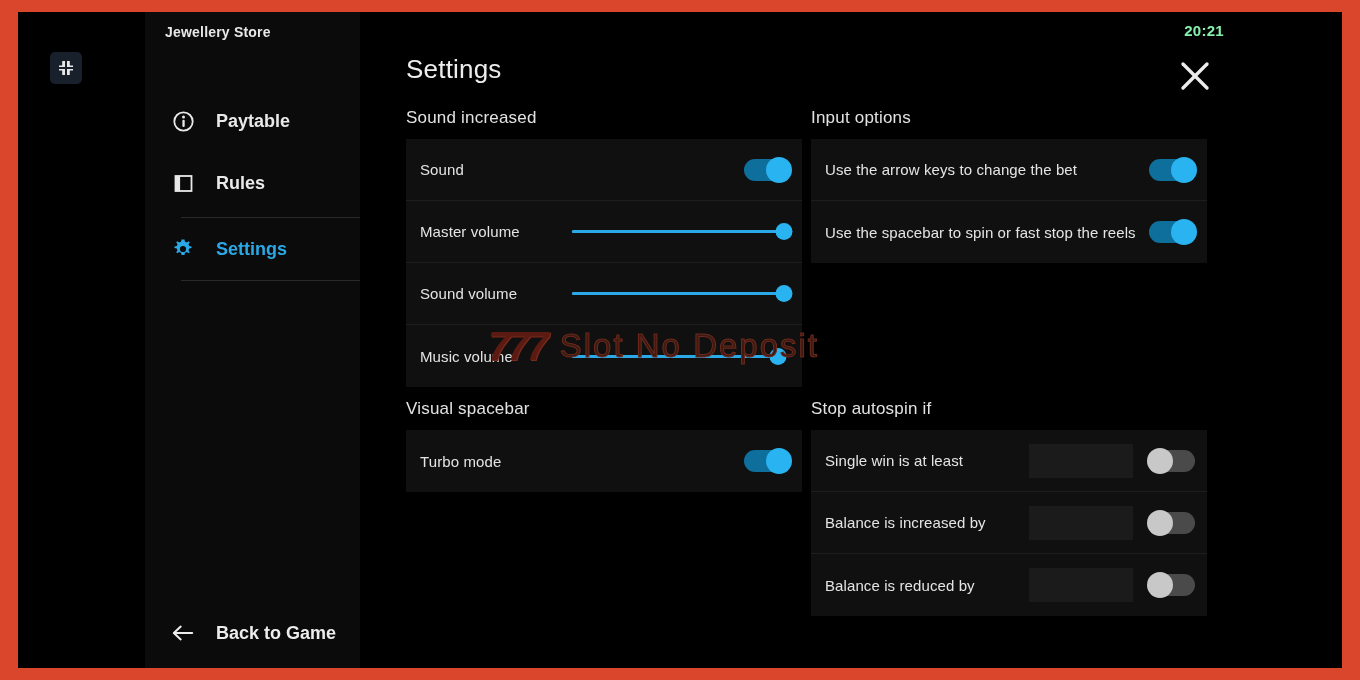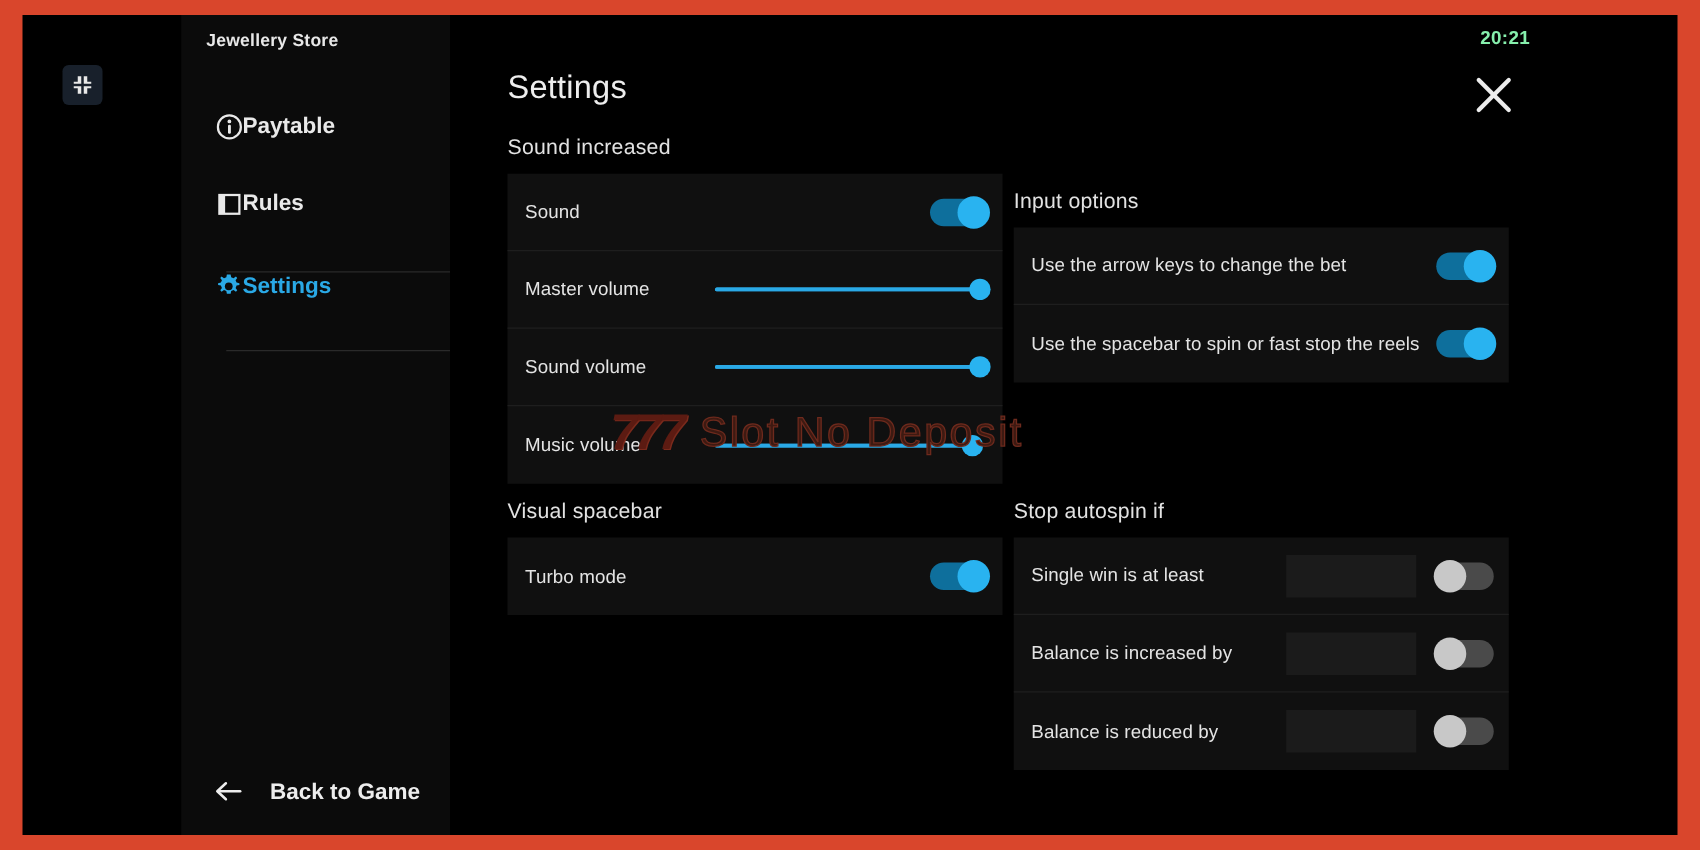--- a/index.html
+++ b/index.html
@@ -75,23 +75,24 @@
     font-weight: bold;
     color: #e8e8e8;
     letter-spacing: 0.2px;
   }
   .side-group {
     position: absolute;
     left: 0; right: 0;
   }
   .side-item {
     display: flex;
-    align-items: flex-start;
+    align-items: center;
     height: 62px;
     padding-left: 27px;
+    gap: 22px;
     color: #e9e9e9;
     font-size: 18px;
     font-weight: bold;
   }
   .side-item.active { color: #2aa9e6; }
   .side-divider {
     height: 1px;
     background: #2a2a2a;
     margin: 0 0 0 18px;
   }
@@ -119,21 +120,21 @@
   #page-title {
     position: absolute;
     left: 46px; top: 42px;
     font-size: 26px;
     color: #ededed;
     letter-spacing: 0.2px;
   }
 
   .col { position: absolute; width: 396px; }
   #col-left  { left: 46px; }
-  #col-right { left: 451px; margin-top: 43px; }
+  #col-right { left: 451px; }
 
   .sec-head {
     font-size: 17px;
     color: #e2e2e2;
     margin-bottom: 11px;
     letter-spacing: 0.2px;
   }
   .sec-body { background: #101010; }
 
   .row {

